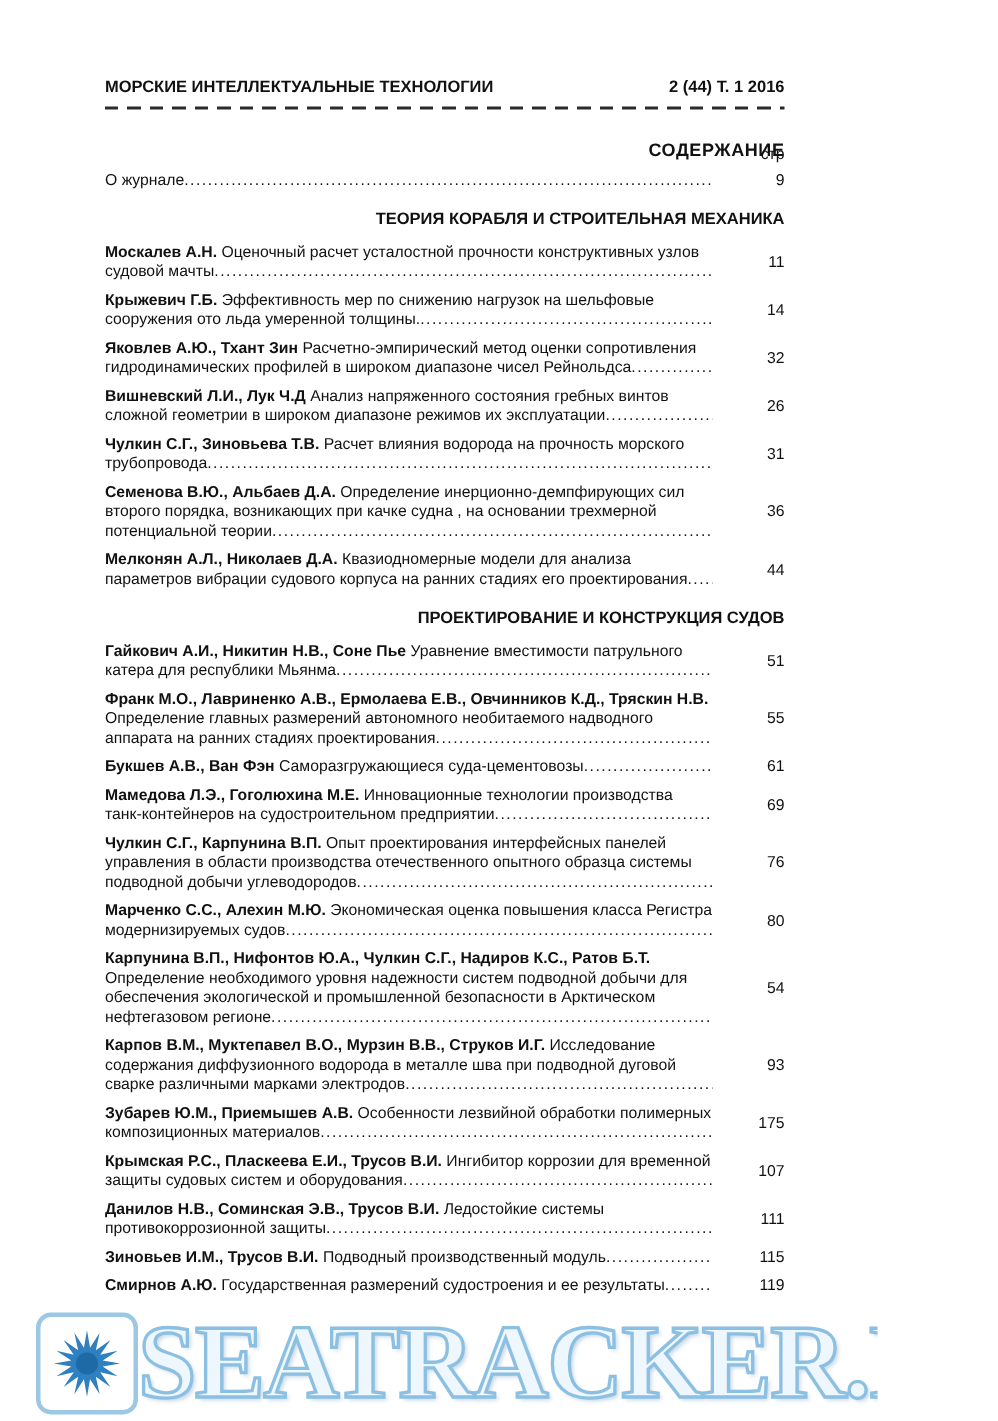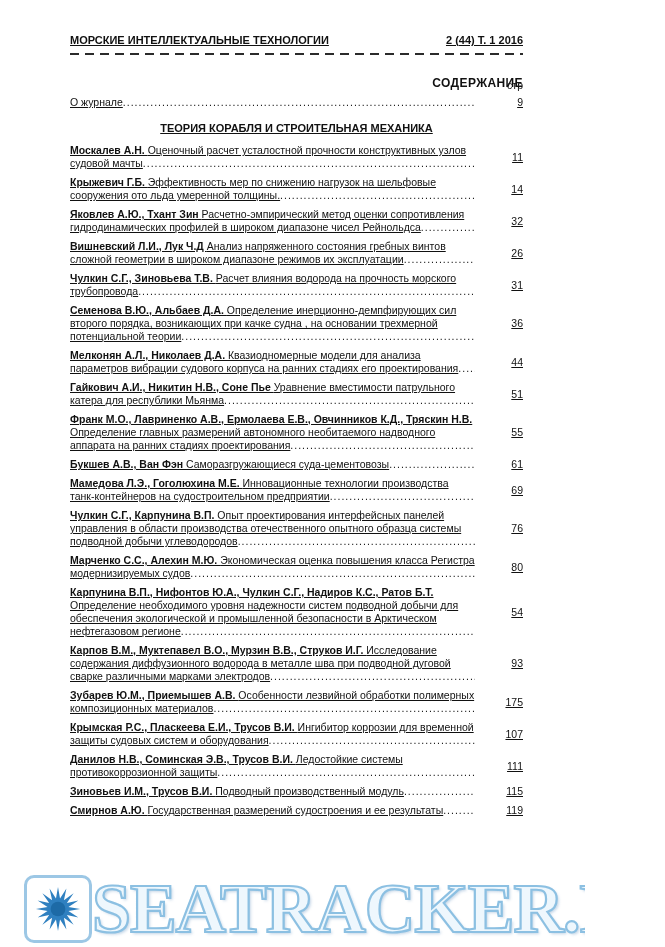--- a/index.html
+++ b/index.html
@@ -3,24 +3,23 @@
 <meta charset="utf-8">
 <style>
   html, body { margin: 0; padding: 0; background: #ffffff; }
   .page {
     position: relative;
     width: 585px;
     height: 947px;
     background: #ffffff;
     overflow: hidden;
     box-sizing: border-box;
-    padding-top: 34px;
+    padding-top: 52px;
     font-family: "Liberation Sans", sans-serif;
     color: #111;
-    text-decoration: underline;
   }
   .content { padding: 0 62px 0 70px; }
 
   
   .header {
     display: flex;
     justify-content: space-between;
     align-items: baseline;
     font-size: 11px;
     font-weight: bold;
@@ -45,21 +44,21 @@
     right: 0;
     bottom: 0;
     font-size: 10.5px;
     font-weight: normal;
   }
 
   
   .toc-sections { margin-top: 5px; font-size: 10.5px; line-height: 13px; }
   .section-heading {
     margin: 13px 0 9px 0;
-    text-align: center;
+    text-align: right;
     font-size: 11px;
     font-weight: bold;
     line-height: 13px;
   }
   .entry {
     display: flex;
     align-items: center;
     margin-bottom: 6px;
   }
   .entry-text {
@@ -163,20 +162,21 @@
           <span class="entry-page">31</span>
         </div>
         <div class="entry">
           <p class="entry-text"><span class="authors">Семенова В.Ю., Альбаев Д.А. </span><span>Определение инерционно-демпфирующих сил второго порядка, возникающих при качке судна , на основании трехмерной потенциальной теории</span><span class="dots">..........................................................................................................................................................................................................................</span></p>
           <span class="entry-page">36</span>
         </div>
         <div class="entry">
           <p class="entry-text"><span class="authors">Мелконян А.Л., Николаев Д.А. </span><span>Квазиодномерные модели для анализа параметров вибрации судового корпуса на ранних стадиях его проектирования</span><span class="dots">..........................................................................................................................................................................................................................</span></p>
           <span class="entry-page">44</span>
         </div>
+        <h2 class="section-heading">ПРОЕКТИРОВАНИЕ И КОНСТРУКЦИЯ СУДОВ</h2>
         <div class="entry">
           <p class="entry-text"><span class="authors">Гайкович А.И., Никитин Н.В., Соне Пье </span><span>Уравнение вместимости патрульного катера для республики Мьянма</span><span class="dots">..........................................................................................................................................................................................................................</span></p>
           <span class="entry-page">51</span>
         </div>
         <div class="entry">
           <p class="entry-text"><span class="authors">Франк М.О., Лавриненко А.В., Ермолаева Е.В., Овчинников К.Д., Тряскин Н.В. </span><span>Определение главных размерений автономного необитаемого надводного аппарата на ранних стадиях проектирования</span><span class="dots">..........................................................................................................................................................................................................................</span></p>
           <span class="entry-page">55</span>
         </div>
         <div class="entry">
           <p class="entry-text"><span class="authors">Букшев А.В., Ван Фэн </span><span>Саморазгружающиеся суда-цементовозы</span><span class="dots">..........................................................................................................................................................................................................................</span></p>

